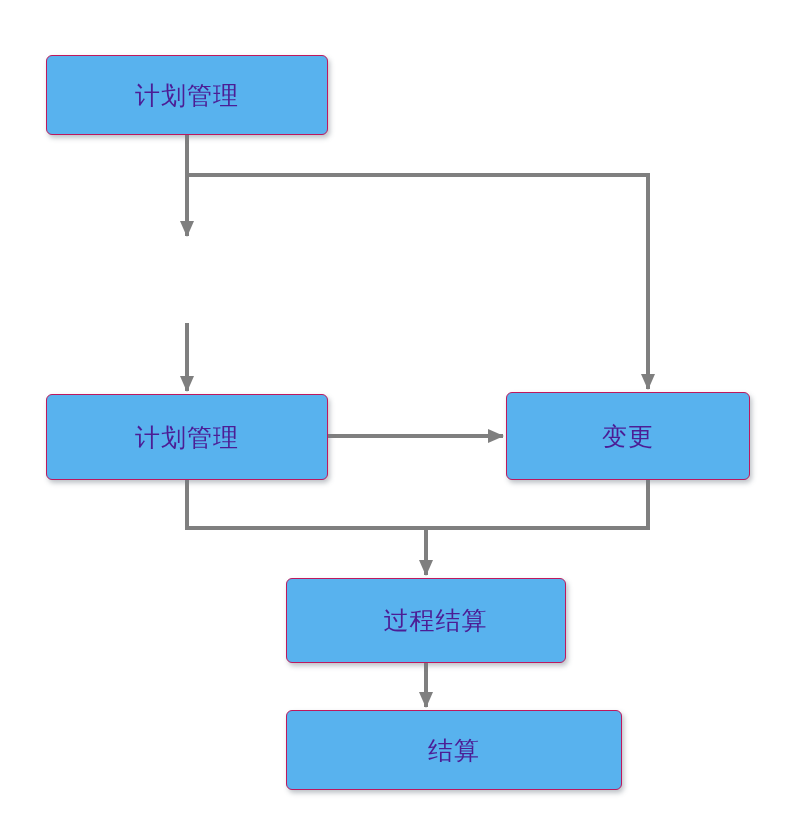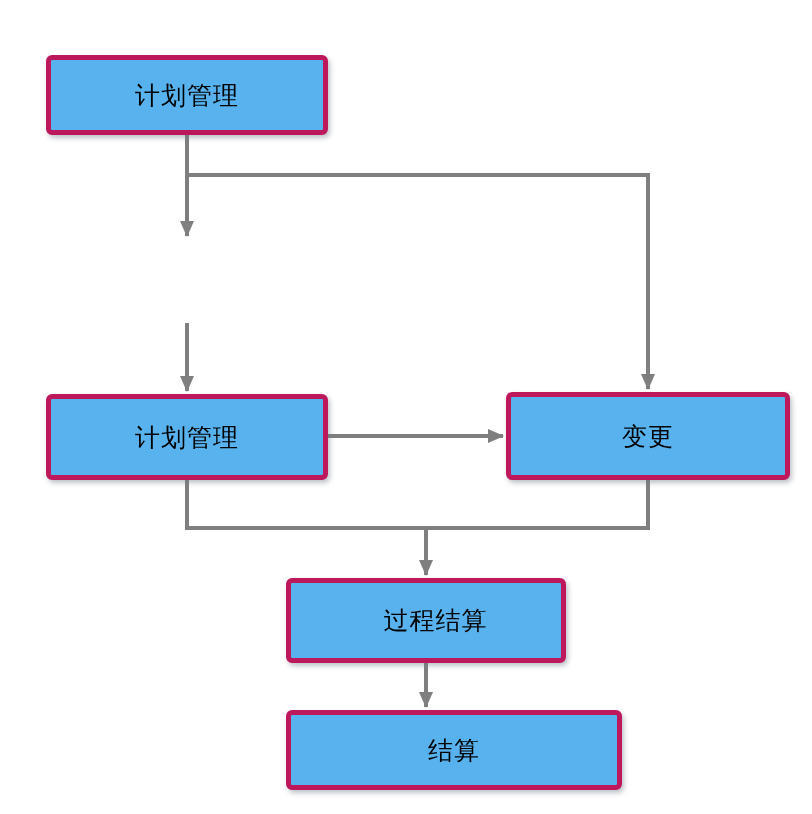--- a/index.html
+++ b/index.html
@@ -23,35 +23,35 @@
     height: 814px;
   }
   .connectors path.edge {
     fill: none;
     stroke: #7f7f7f;
     stroke-width: 4;
   }
   .node {
     position: absolute;
     background: #58b2ee;
-    border: 5px solid #be185d;
+    border: 1px solid #be185d;
     border-radius: 6px;
     box-shadow: 2px 3px 5px rgba(110, 120, 130, 0.45);
     display: flex;
     align-items: center;
     justify-content: center;
     font-size: 25px;
-    color: #000000;
+    color: #4c1d95;
     letter-spacing: 1px;
     box-sizing: border-box;
   }
   .node-plan     { left: 46px;  top: 55px;  width: 282px; height: 80px; }
   .node-compare  { left: 46px;  top: 239px; width: 282px; height: 84px; }
   .node-register { left: 46px;  top: 394px; width: 282px; height: 86px; }
-  .node-change   { left: 506px; top: 392px; width: 284px; height: 88px; }
+  .node-change   { left: 506px; top: 392px; width: 244px; height: 88px; }
   .node-process  { left: 286px; top: 578px; width: 280px; height: 85px; padding-left: 19px; }
   .node-settle   { left: 286px; top: 710px; width: 336px; height: 80px; }
 </style>
 </head>
 <body>
 
 <div class="canvas">
 
   <svg class="connectors" viewBox="0 0 812 814" xmlns="http://www.w3.org/2000/svg">
     <defs>

